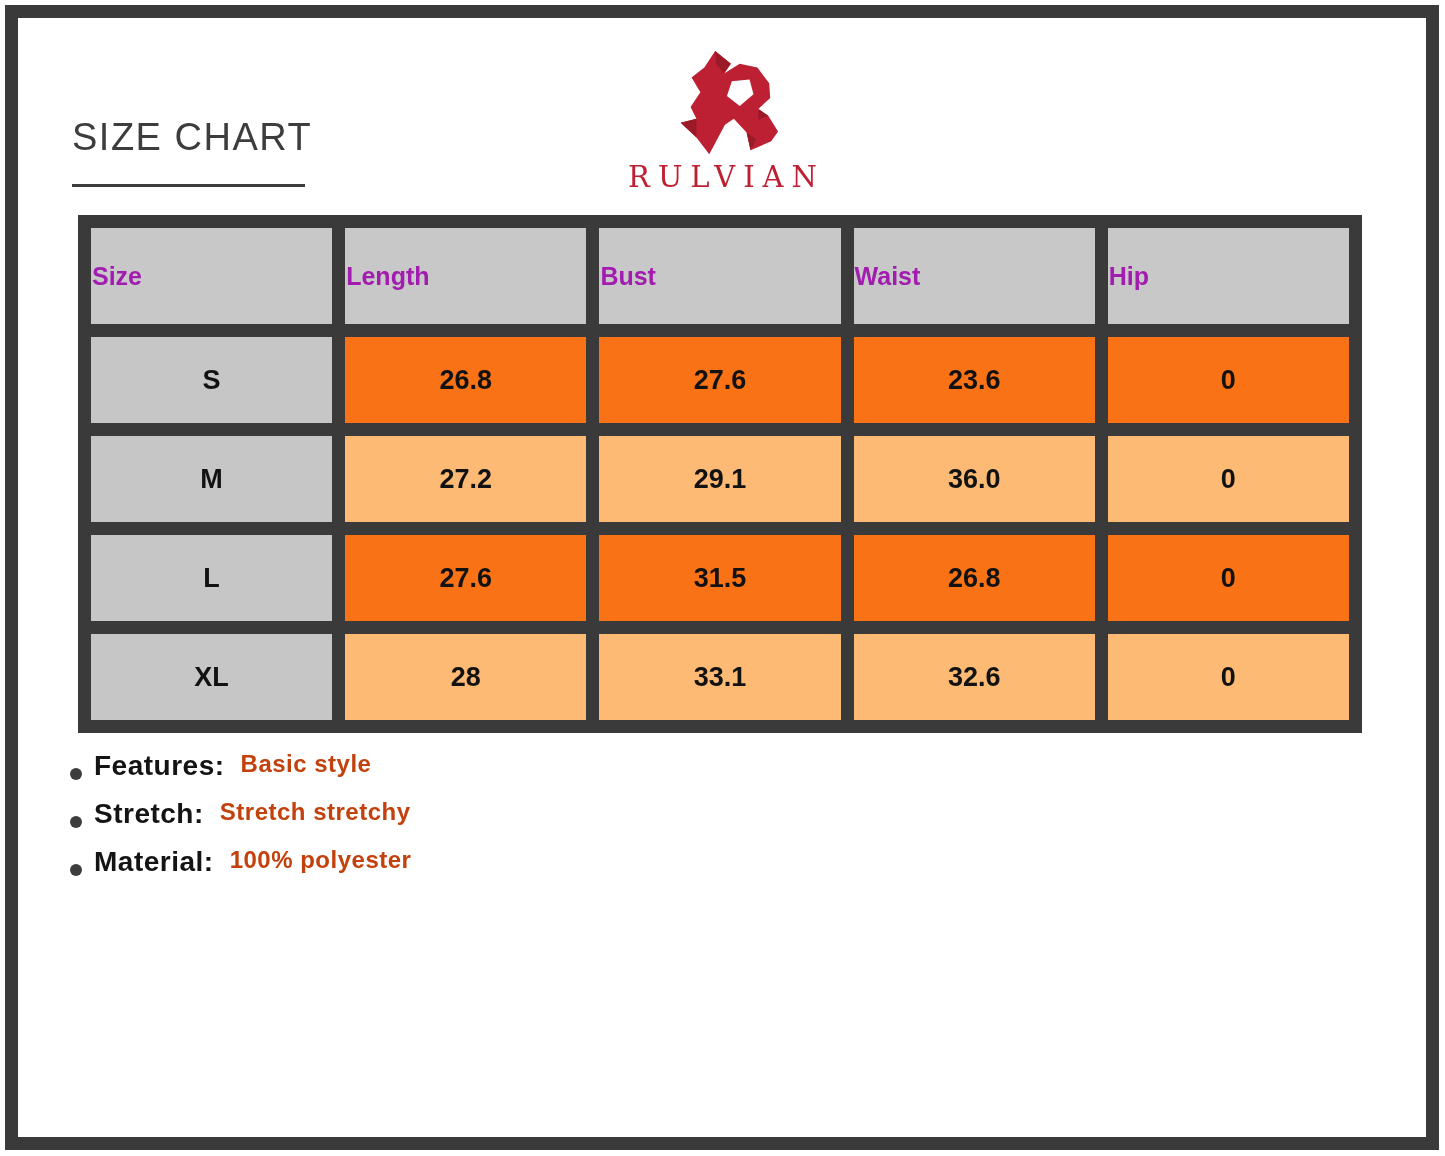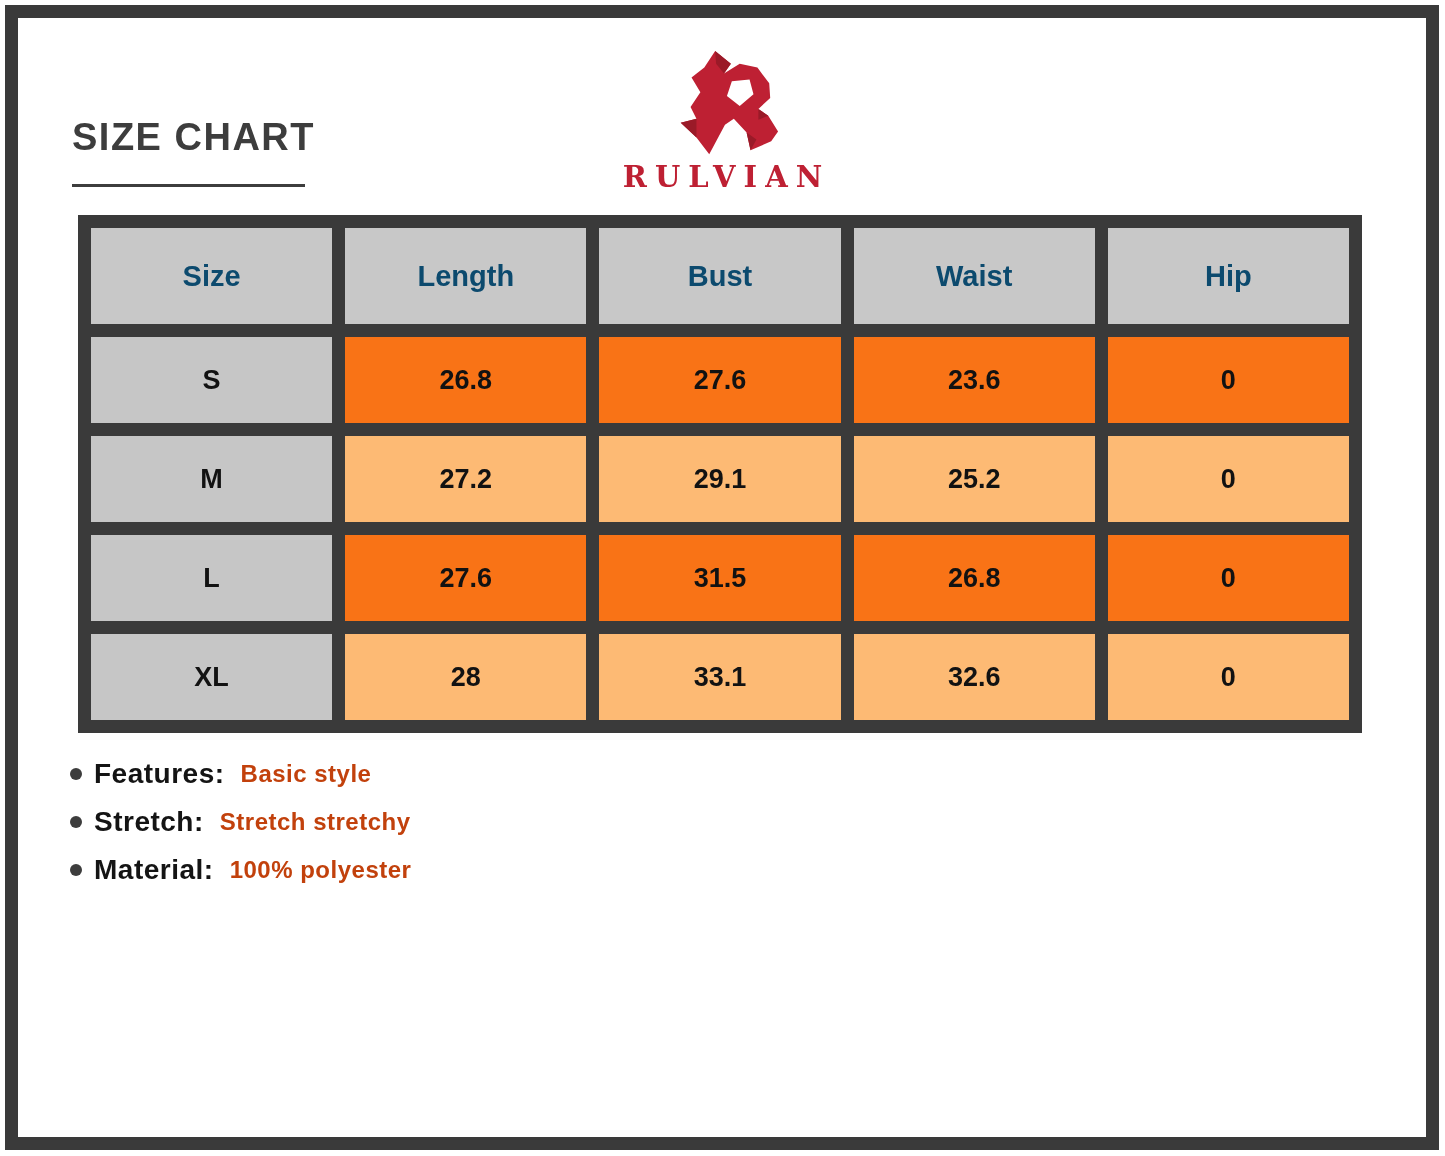--- a/index.html
+++ b/index.html
@@ -19,21 +19,21 @@
     position: absolute;
     left: 5px; top: 5px; right: 6px; bottom: 6px;
     border: 13px solid #3a3a3a;
   }
   
   .page-title {
     position: absolute;
     left: 72px;
     top: 116px;
     font-size: 38px;
-    font-weight: bold;
+    font-weight: normal;
     letter-spacing: 1.5px;
     color: #3d3d3d;
   }
   .title-underline {
     position: absolute;
     left: 72px;
     top: 184px;
     width: 233px;
     height: 3px;
     background: #3d3d3d;
@@ -49,44 +49,44 @@
   }
   .brand svg {
     display: block;
     margin: 0 auto;
     width: 118px;
     height: 110px;
   }
   .brand-name {
     margin-top: 2px;
     font-family: "DejaVu Serif", serif;
-    font-weight: bold;
+    font-weight: normal;
     font-size: 29px;
     letter-spacing: 8px;
     color: #be2033;
     text-indent: 8px; 
   }
   
   .size-table {
     position: absolute;
     left: 78px;
     top: 215px;
     width: 1284px;
     border-collapse: separate;
     border-spacing: 13px;
     background: #3a3a3a;
     table-layout: fixed;
   }
   .size-table th {
     height: 94px;
     background: #c8c8c8;
-    font-size: 29px;
-    font-weight: bold;
-    color: #0c4a6e;
-    text-align: center;
+    font-size: 25px;
+    font-weight: bold;
+    color: #a21caf;
+    text-align: left;
     vertical-align: middle;
   }
   .size-table td {
     height: 84px;
     font-size: 27px;
     font-weight: bold;
     color: #121212;
     text-align: center;
     vertical-align: middle;
     background: #f97316;
@@ -98,21 +98,21 @@
   .details {
     position: absolute;
     left: 70px;
     top: 750px;
     list-style: none;
     margin: 0;
     padding: 0;
   }
   .details li {
     display: flex;
-    align-items: center;
+    align-items: flex-start;
     height: 48px;
   }
   .bullet {
     width: 12px;
     height: 12px;
     border-radius: 50%;
     background: #3d3d3d;
     margin-right: 12px;
     align-self: center;
     flex: 0 0 12px;
@@ -170,21 +170,21 @@
         <td class="size-col">S</td>
         <td>26.8</td>
         <td>27.6</td>
         <td>23.6</td>
         <td>0</td>
       </tr>
       <tr class="alt">
         <td class="size-col">M</td>
         <td>27.2</td>
         <td>29.1</td>
-        <td>25.2</td>
+        <td>36.0</td>
         <td>0</td>
       </tr>
       <tr>
         <td class="size-col">L</td>
         <td>27.6</td>
         <td>31.5</td>
         <td>26.8</td>
         <td>0</td>
       </tr>
       <tr class="alt">

